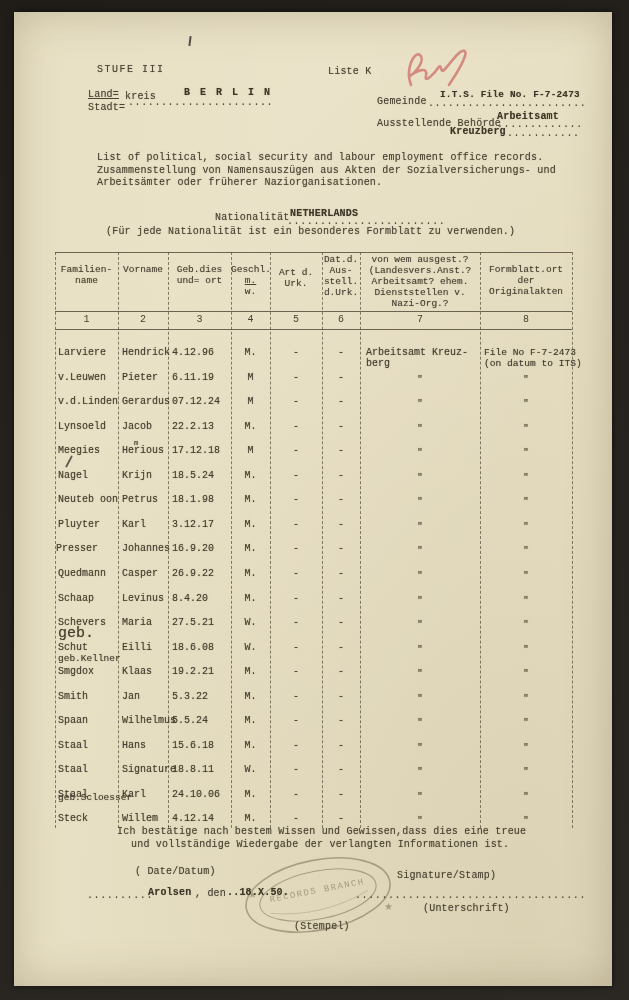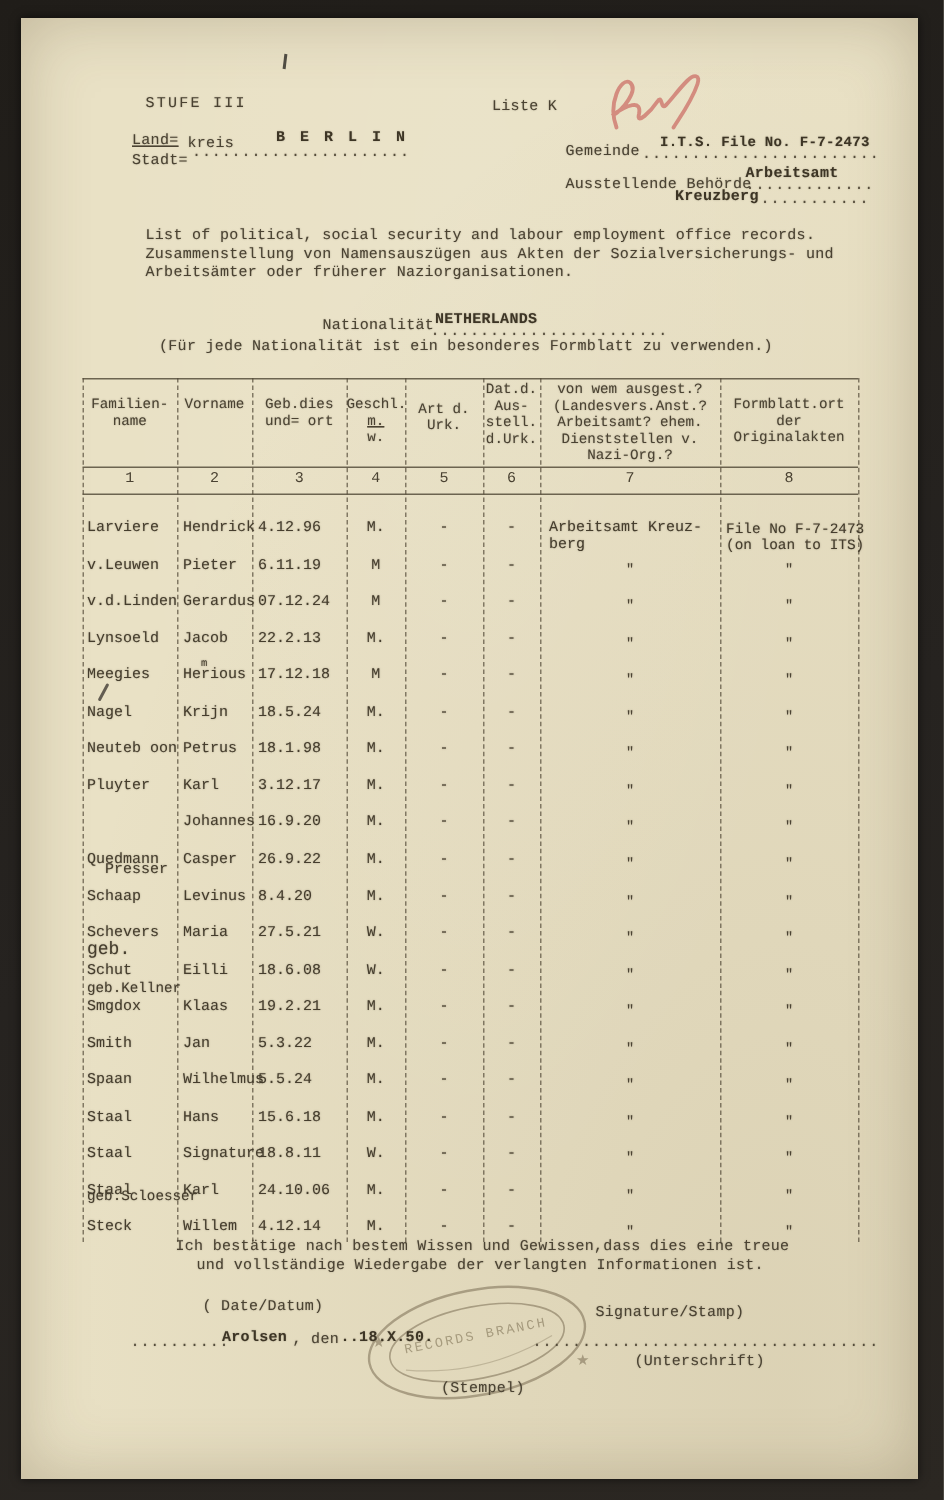--- a/index.html
+++ b/index.html
@@ -138,21 +138,21 @@
         <div class="num" style="left: 425px; top: 62px; width: 92px;">8</div>
         <div class="cell" style="left: 3px; top: 95px;">Larviere</div>
         <div class="cell" style="left: 67px; top: 95px;">Hendrick</div>
         <div class="cell" style="left: 117px; top: 95px;">4.12.96</div>
         <div class="cell ctr" style="left: 176px; top: 95px; width: 39px;">M.</div>
         <div class="cell ctr b" style="left: 215px; top: 95px; width: 52px;">-</div>
         <div class="cell ctr b" style="left: 267px; top: 95px; width: 38px;">-</div>
         <div class="cell" style="left: 311px; top: 95px;">Arbeitsamt Kreuz-</div>
         <div class="cell" style="left: 311px; top: 106px;">berg</div>
         <div class="cell" style="left: 429px; top: 95px; font-size: 9.6px;">File No F-7-2473</div>
-        <div class="cell" style="left: 429px; top: 106px; font-size: 9.6px;">(on loan to ITS)</div>
+        <div class="cell" style="left: 429px; top: 106px; font-size: 9.6px;">(on datum to ITS)</div>
         <div class="cell" style="left: 3px; top: 119.55px;">v.Leuwen</div>
         <div class="cell" style="left: 67px; top: 119.55px;">Pieter</div>
         <div class="cell" style="left: 117px; top: 119.55px;">6.11.19</div>
         <div class="cell ctr" style="left: 176px; top: 119.55px; width: 39px;">M</div>
         <div class="cell ctr b" style="left: 215px; top: 119.55px; width: 52px;">-</div>
         <div class="cell ctr b" style="left: 267px; top: 119.55px; width: 38px;">-</div>
         <div class="cell ctr ditto" style="left: 305px; top: 122.55px; width: 120px;">"</div>
         <div class="cell ctr ditto" style="left: 425px; top: 122.55px; width: 92px;">"</div>
         <div class="cell" style="left: 3px; top: 144.1px;">v.d.Linden</div>
         <div class="cell" style="left: 67px; top: 144.1px;">Gerardus</div>
@@ -196,21 +196,21 @@
         <div class="cell ctr ditto" style="left: 305px; top: 245.3px; width: 120px;">"</div>
         <div class="cell ctr ditto" style="left: 425px; top: 245.3px; width: 92px;">"</div>
         <div class="cell" style="left: 3px; top: 266.85px;">Pluyter</div>
         <div class="cell" style="left: 67px; top: 266.85px;">Karl</div>
         <div class="cell" style="left: 117px; top: 266.85px;">3.12.17</div>
         <div class="cell ctr" style="left: 176px; top: 266.85px; width: 39px;">M.</div>
         <div class="cell ctr b" style="left: 215px; top: 266.85px; width: 52px;">-</div>
         <div class="cell ctr b" style="left: 267px; top: 266.85px; width: 38px;">-</div>
         <div class="cell ctr ditto" style="left: 305px; top: 269.85px; width: 120px;">"</div>
         <div class="cell ctr ditto" style="left: 425px; top: 269.85px; width: 92px;">"</div>
-        <div class="cell" style="left: 15px; top: 291.4px; margin-top: 32px;">Presser</div>
+        <div class="cell" style="left: 1px; top: 291.4px;">Presser</div>
         <div class="cell" style="left: 67px; top: 291.4px;">Johannes</div>
         <div class="cell" style="left: 117px; top: 291.4px;">16.9.20</div>
         <div class="cell ctr" style="left: 176px; top: 291.4px; width: 39px;">M.</div>
         <div class="cell ctr b" style="left: 215px; top: 291.4px; width: 52px;">-</div>
         <div class="cell ctr b" style="left: 267px; top: 291.4px; width: 38px;">-</div>
         <div class="cell ctr ditto" style="left: 305px; top: 294.4px; width: 120px;">"</div>
         <div class="cell ctr ditto" style="left: 425px; top: 294.4px; width: 92px;">"</div>
         <div class="cell" style="left: 3px; top: 315.95px;">Quedmann</div>
         <div class="cell" style="left: 67px; top: 315.95px;">Casper</div>
         <div class="cell" style="left: 117px; top: 315.95px;">26.9.22</div>
@@ -221,21 +221,21 @@
         <div class="cell ctr ditto" style="left: 425px; top: 318.95px; width: 92px;">"</div>
         <div class="cell" style="left: 3px; top: 340.5px;">Schaap</div>
         <div class="cell" style="left: 67px; top: 340.5px;">Levinus</div>
         <div class="cell" style="left: 117px; top: 340.5px;">8.4.20</div>
         <div class="cell ctr" style="left: 176px; top: 340.5px; width: 39px;">M.</div>
         <div class="cell ctr b" style="left: 215px; top: 340.5px; width: 52px;">-</div>
         <div class="cell ctr b" style="left: 267px; top: 340.5px; width: 38px;">-</div>
         <div class="cell ctr ditto" style="left: 305px; top: 343.5px; width: 120px;">"</div>
         <div class="cell ctr ditto" style="left: 425px; top: 343.5px; width: 92px;">"</div>
         <div class="cell" style="left: 3px; top: 365.05px;">Schevers</div>
-        <div class="cell" style="left: 3px; top: 376.05px; font-size: 12px;">geb.</div>
+        <div class="cell" style="left: 3px; top: 376.05px; font-size: 15px;">geb.</div>
         <div class="cell" style="left: 67px; top: 365.05px;">Maria</div>
         <div class="cell" style="left: 117px; top: 365.05px;">27.5.21</div>
         <div class="cell ctr" style="left: 176px; top: 365.05px; width: 39px;">W.</div>
         <div class="cell ctr b" style="left: 215px; top: 365.05px; width: 52px;">-</div>
         <div class="cell ctr b" style="left: 267px; top: 365.05px; width: 38px;">-</div>
         <div class="cell ctr ditto" style="left: 305px; top: 368.05px; width: 120px;">"</div>
         <div class="cell ctr ditto" style="left: 425px; top: 368.05px; width: 92px;">"</div>
         <div class="cell" style="left: 3px; top: 389.6px;">Schut</div>
         <div class="cell" style="left: 3px; top: 400.6px; font-size: 9.5px;">geb.Kellner</div>
         <div class="cell" style="left: 67px; top: 389.6px;">Eilli</div>

